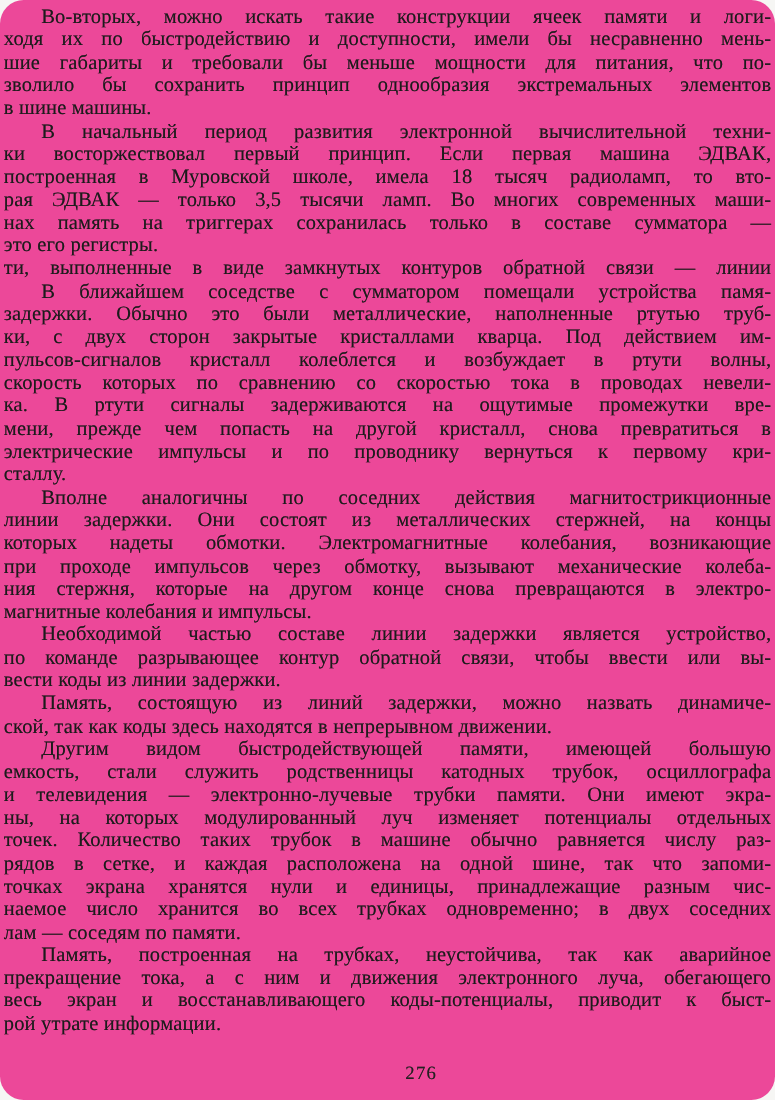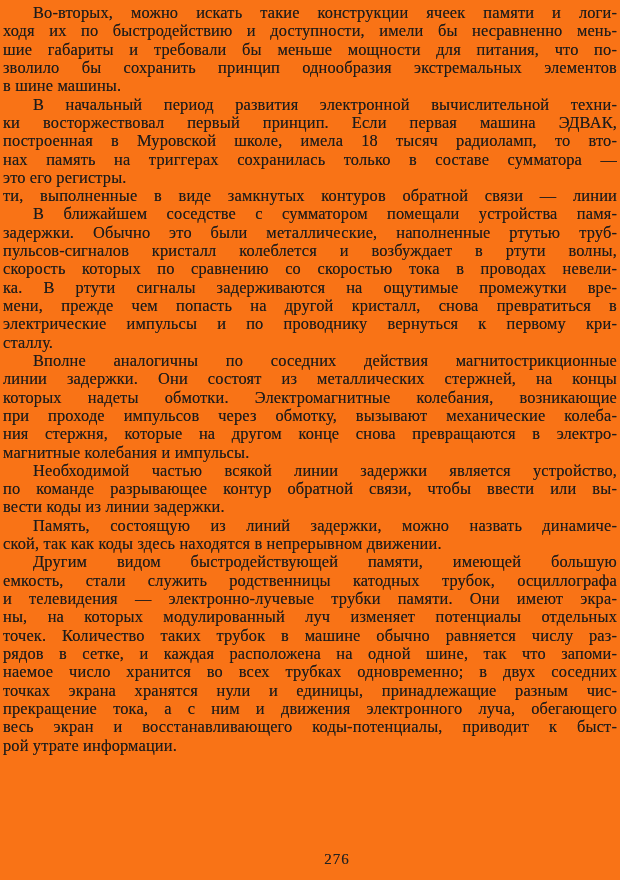--- a/index.html
+++ b/index.html
@@ -9,23 +9,24 @@
   body {
     width: 620px;
     height: 880px;
     background: #f6f6f4;
     font-family: "Liberation Serif", serif;
   }
   .page {
     position: relative;
     width: 620px;
     height: 880px;
-    background: #f97316;
+    background: #ec4899;
     color: #1c1c1c;
     overflow: hidden;
+    border-radius: 19px;
   }
   .text-block {
     position: absolute;
     top: 4px;
     left: 3px;
     width: 614px;
   }
   .line {
     font-size: 16.4px;
     line-height: 18.32px;
@@ -60,48 +61,52 @@
 <div class="page">
   <div class="text-block">
       <div class="line first">Во-вторых, можно искать такие конструкции ячеек памяти и логи-</div>
       <div class="line">ходя их по быстродействию и доступности, имели бы несравненно мень-</div>
       <div class="line">шие габариты и требовали бы меньше мощности для питания, что по-</div>
       <div class="line">зволило бы сохранить принцип однообразия экстремальных элементов</div>
       <div class="line last">в шине машины.</div>
       <div class="line first">В начальный период развития электронной вычислительной техни-</div>
       <div class="line">ки восторжествовал первый принцип. Если первая машина ЭДВАК,</div>
       <div class="line">построенная в Муровской школе, имела 18 тысяч радиоламп, то вто-</div>
+      <div class="line">рая ЭДВАК — только 3,5 тысячи ламп. Во многих современных маши-</div>
       <div class="line">нах память на триггерах сохранилась только в составе сумматора —</div>
       <div class="line last">это его регистры.</div>
       <div class="line">ти, выполненные в виде замкнутых контуров обратной связи — линии</div>
       <div class="line first">В ближайшем соседстве с сумматором помещали устройства памя-</div>
       <div class="line">задержки. Обычно это были металлические, наполненные ртутью труб-</div>
+      <div class="line">ки, с двух сторон закрытые кристаллами кварца. Под действием им-</div>
       <div class="line">пульсов-сигналов кристалл колеблется и возбуждает в ртути волны,</div>
       <div class="line">скорость которых по сравнению со скоростью тока в проводах невели-</div>
       <div class="line">ка. В ртути сигналы задерживаются на ощутимые промежутки вре-</div>
       <div class="line">мени, прежде чем попасть на другой кристалл, снова превратиться в</div>
       <div class="line">электрические импульсы и по проводнику вернуться к первому кри-</div>
       <div class="line last">сталлу.</div>
       <div class="line first">Вполне аналогичны по соседних действия магнитострикционные</div>
       <div class="line">линии задержки. Они состоят из металлических стержней, на концы</div>
       <div class="line">которых надеты обмотки. Электромагнитные колебания, возникающие</div>
       <div class="line">при проходе импульсов через обмотку, вызывают механические колеба-</div>
       <div class="line">ния стержня, которые на другом конце снова превращаются в электро-</div>
       <div class="line last">магнитные колебания и импульсы.</div>
-      <div class="line first">Необходимой частью всякой линии задержки является устройство,</div>
+      <div class="line first">Необходимой частью составе линии задержки является устройство,</div>
       <div class="line">по команде разрывающее контур обратной связи, чтобы ввести или вы-</div>
       <div class="line last">вести коды из линии задержки.</div>
       <div class="line first">Память, состоящую из линий задержки, можно назвать динамиче-</div>
       <div class="line last">ской, так как коды здесь находятся в непрерывном движении.</div>
       <div class="line first">Другим видом быстродействующей памяти, имеющей большую</div>
       <div class="line">емкость, стали служить родственницы катодных трубок, осциллографа</div>
       <div class="line">и телевидения — электронно-лучевые трубки памяти. Они имеют экра-</div>
       <div class="line">ны, на которых модулированный луч изменяет потенциалы отдельных</div>
       <div class="line">точек. Количество таких трубок в машине обычно равняется числу раз-</div>
       <div class="line">рядов в сетке, и каждая расположена на одной шине, так что запоми-</div>
+      <div class="line">точках экрана хранятся нули и единицы, принадлежащие разным чис-</div>
       <div class="line">наемое число хранится во всех трубках одновременно; в двух соседних</div>
-      <div class="line">точках экрана хранятся нули и единицы, принадлежащие разным чис-</div>
+      <div class="line last">лам — соседям по памяти.</div>
+      <div class="line first">Память, построенная на трубках, неустойчива, так как аварийное</div>
       <div class="line">прекращение тока, а с ним и движения электронного луча, обегающего</div>
       <div class="line">весь экран и восстанавливающего коды-потенциалы, приводит к быст-</div>
       <div class="line last">рой утрате информации.</div>
     </div>
   <div class="page-number">276</div>
 </div>
 
 </body></html>

